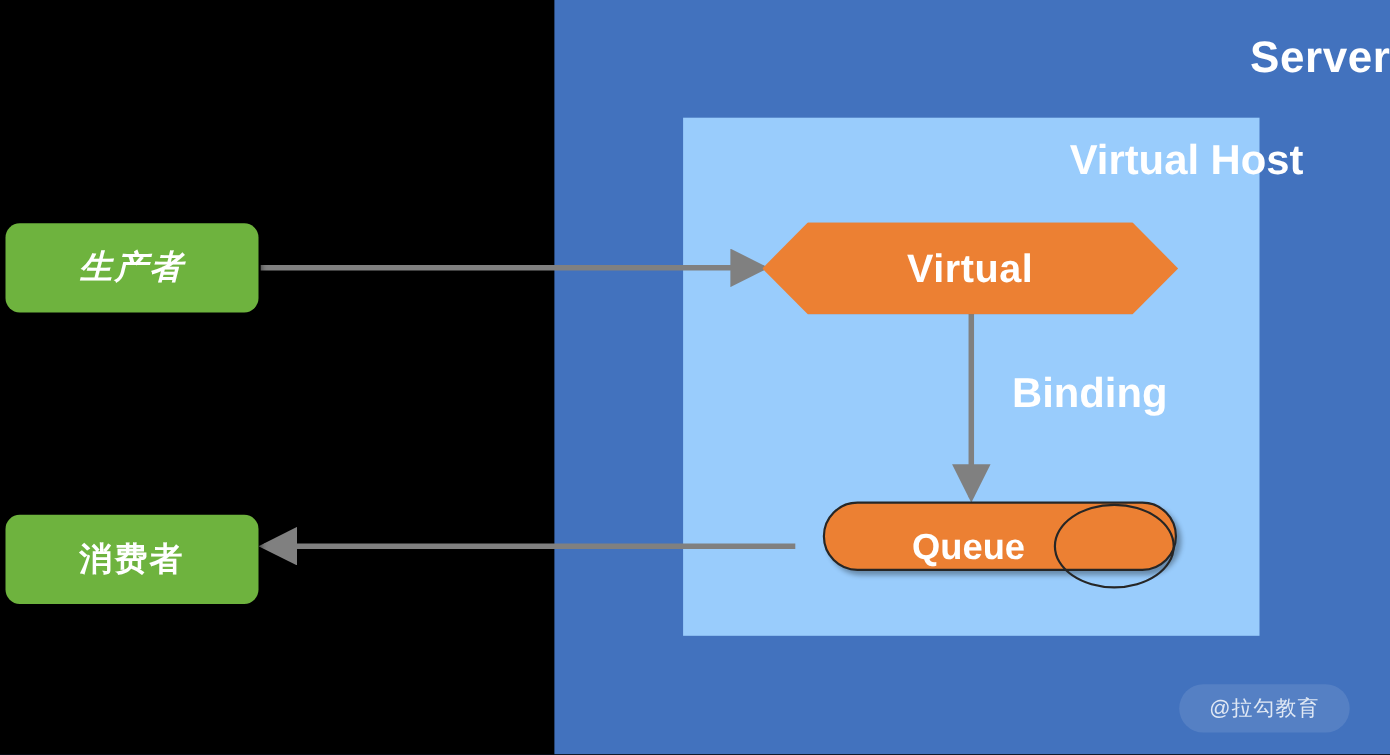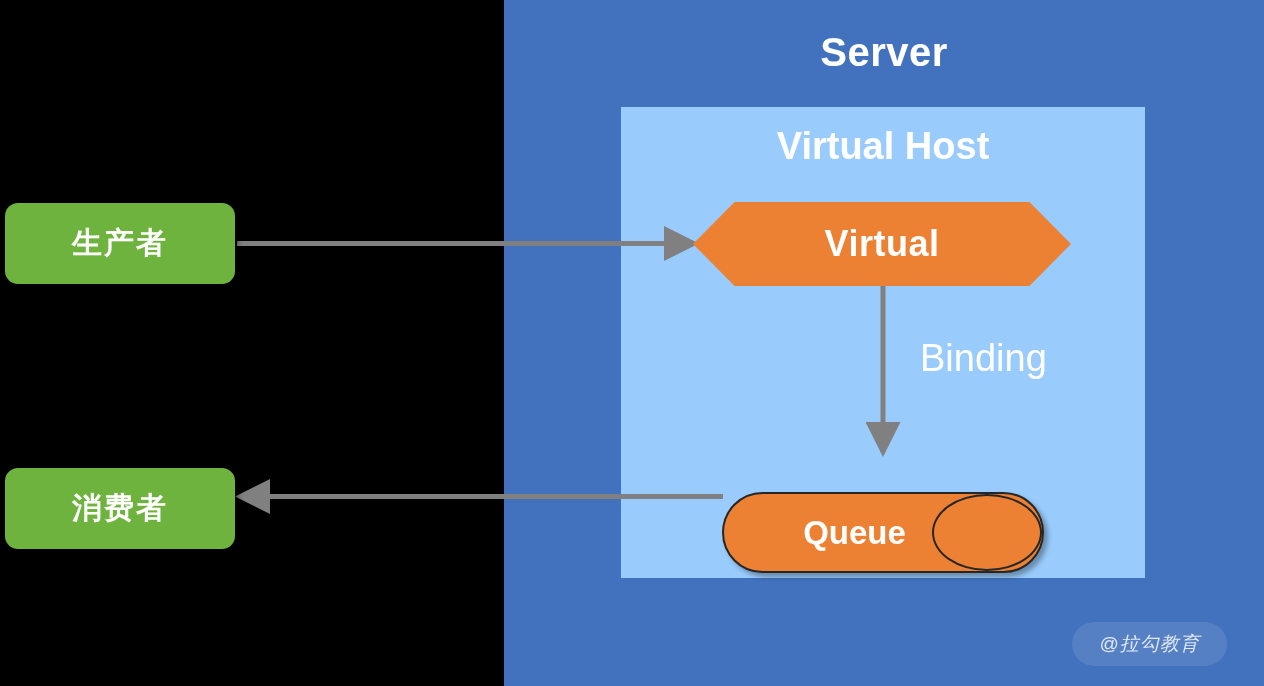--- a/index.html
+++ b/index.html
@@ -23,21 +23,21 @@
     top: 0px;
     width: 760px;
     height: 686px;
     background: #4272be;
   }
   .server-title {
     position: absolute;
     left: 504px;
     top: 26px;
     width: 760px;
-    text-align: center;
+    text-align: right;
     color: #ffffff;
     font-size: 40px;
     font-weight: bold;
     line-height: 52px;
     letter-spacing: 0.5px;
   }
 
   
   .vhost-box {
     position: absolute;
@@ -45,46 +45,47 @@
     top: 107px;
     width: 524px;
     height: 471px;
     background: #99ccfc;
   }
   .vhost-title {
     position: absolute;
     left: 621px;
     top: 120px;
     width: 524px;
-    text-align: center;
+    text-align: right;
     color: #ffffff;
     font-size: 38px;
     font-weight: bold;
     line-height: 52px;
+    padding-left: 40px;
   }
 
   
   .actor-box {
     position: absolute;
     width: 230px;
     height: 81px;
     background: #6eb33e;
     border-radius: 13px;
     box-shadow: 3px 3px 5px rgba(0,0,0,0.45);
     display: flex;
     align-items: center;
     justify-content: center;
   }
   .actor-box .actor-label {
     color: #ffffff;
     font-size: 30px;
     font-weight: bold;
     letter-spacing: 2px;
   }
-  #producer-box { left: 5px; top: 203px; }
+  #producer-box { left: 5px; top: 203px; font-style: italic; }
   #consumer-box { left: 5px; top: 468px; }
 
   
   .exchange-wrap {
     position: absolute;
     left: 693px;
     top: 202px;
     width: 378px;
     height: 84px;
   }
@@ -103,25 +104,24 @@
     justify-content: center;
     color: #ffffff;
     font-size: 36px;
     font-weight: bold;
     letter-spacing: 0.5px;
   }
 
   
   .queue-wrap {
     position: absolute;
-    left: 722px;
+    left: 748px;
     top: 456px;
     width: 322px;
-    height: 81px;
-    margin-top: 36px;
+    height: 63px;
   }
   .queue-body {
     position: absolute;
     inset: 0;
     background: #ec8033;
     border: 2px solid #262626;
     border-radius: 41px / 41px;
     box-sizing: border-box;
     box-shadow: 4px 4px 5px rgba(0,0,0,0.32);
   }
@@ -150,21 +150,21 @@
     font-weight: bold;
   }
 
   
   .binding-label {
     position: absolute;
     left: 920px;
     top: 333px;
     color: #ffffff;
     font-size: 38px;
-    font-weight: normal;
+    font-weight: bold;
     line-height: 50px;
   }
 
   
   .arrow-svg {
     position: absolute;
     left: 0;
     top: 0;
     width: 1264px;
     height: 686px;
@@ -177,21 +177,20 @@
     position: absolute;
     left: 1072px;
     top: 622px;
     width: 155px;
     height: 44px;
     border-radius: 22px;
     background: rgba(255,255,255,0.10);
     display: flex;
     align-items: center;
     justify-content: center;
-    font-style: italic;
   }
   .watermark-text {
     color: rgba(255,255,255,0.82);
     font-size: 19px;
     letter-spacing: 1px;
   }
 </style>
 </head>
 <body>
 

